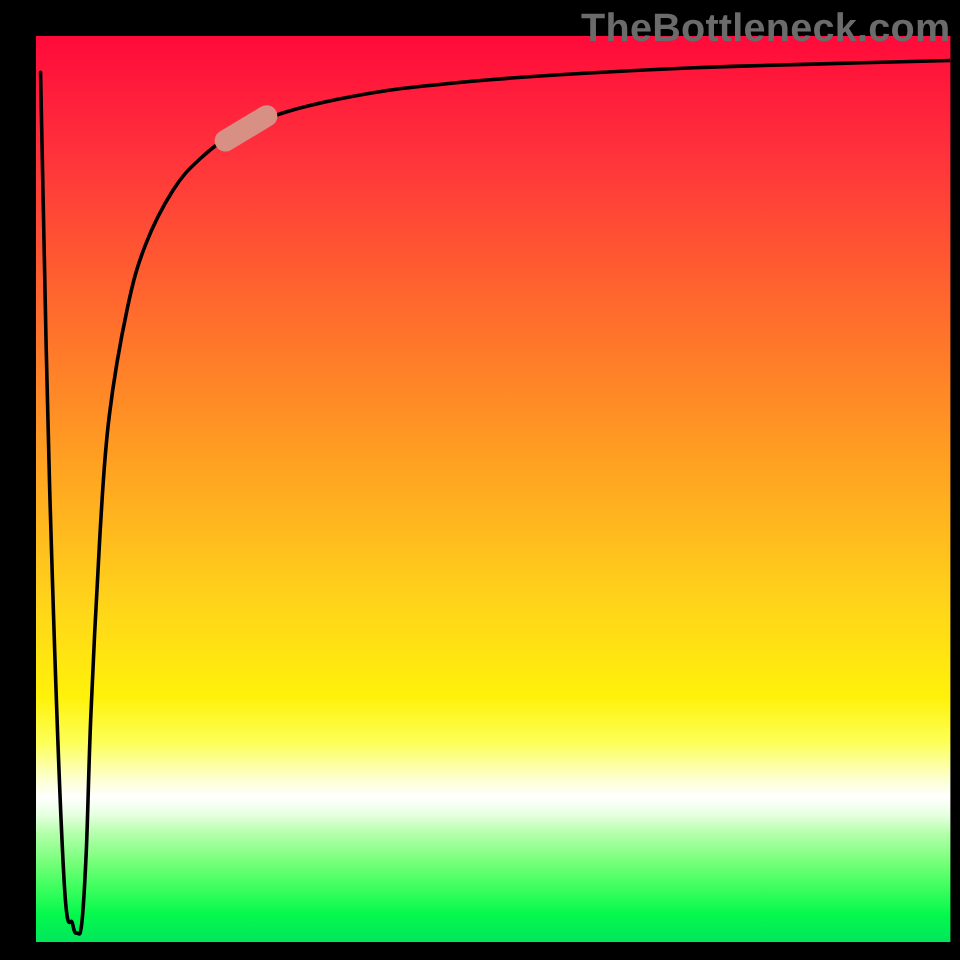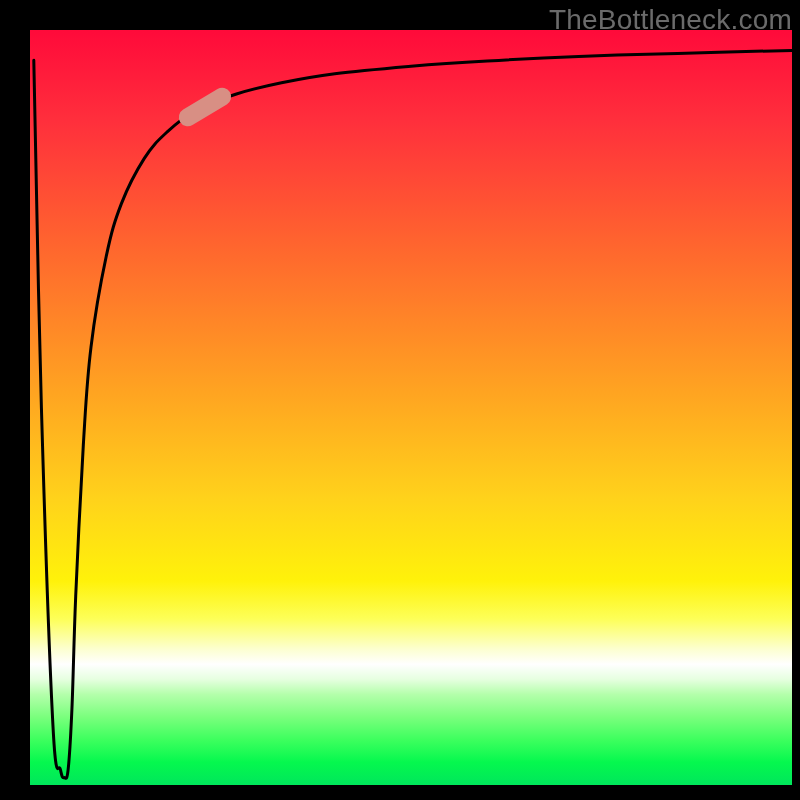--- a/index.html
+++ b/index.html
@@ -39,22 +39,22 @@
       #3dff5e 94%,
       #05f84e 97%,
       #00e65b 100%
     );
   }
   .watermark {
     position: absolute;
     top: 4px;
     right: 8px;
     color: #6b6b6b;
-    font-size: 28px;
-    font-weight: 400;
+    font-size: 33px;
+    font-weight: 700;
     letter-spacing: 0.2px;
     user-select: none;
   }
   svg.curve {
     position: absolute;
     left: 0;
     top: 0;
     width: 100%;
     height: 100%;
     pointer-events: none;

